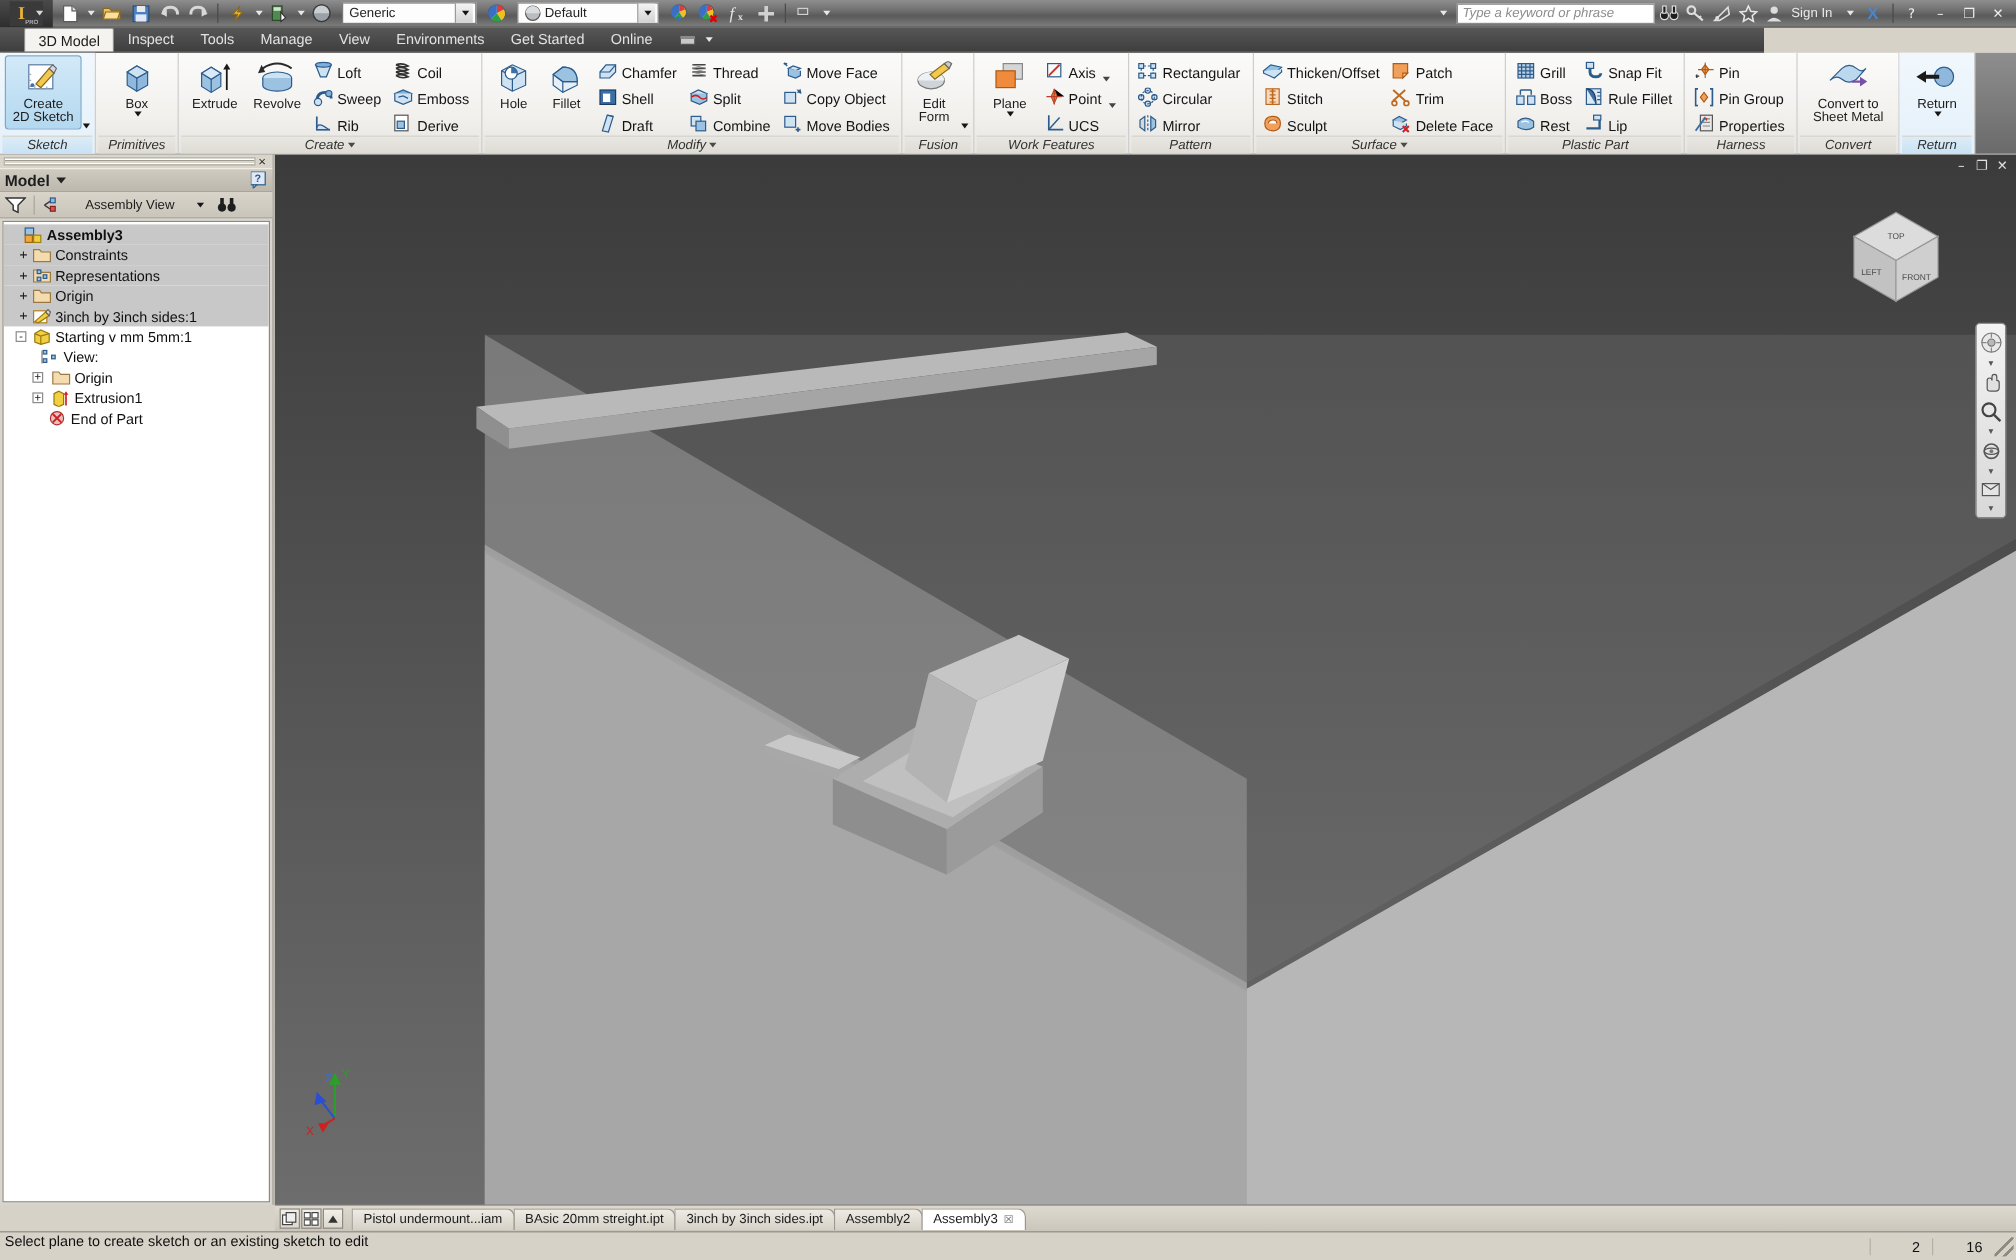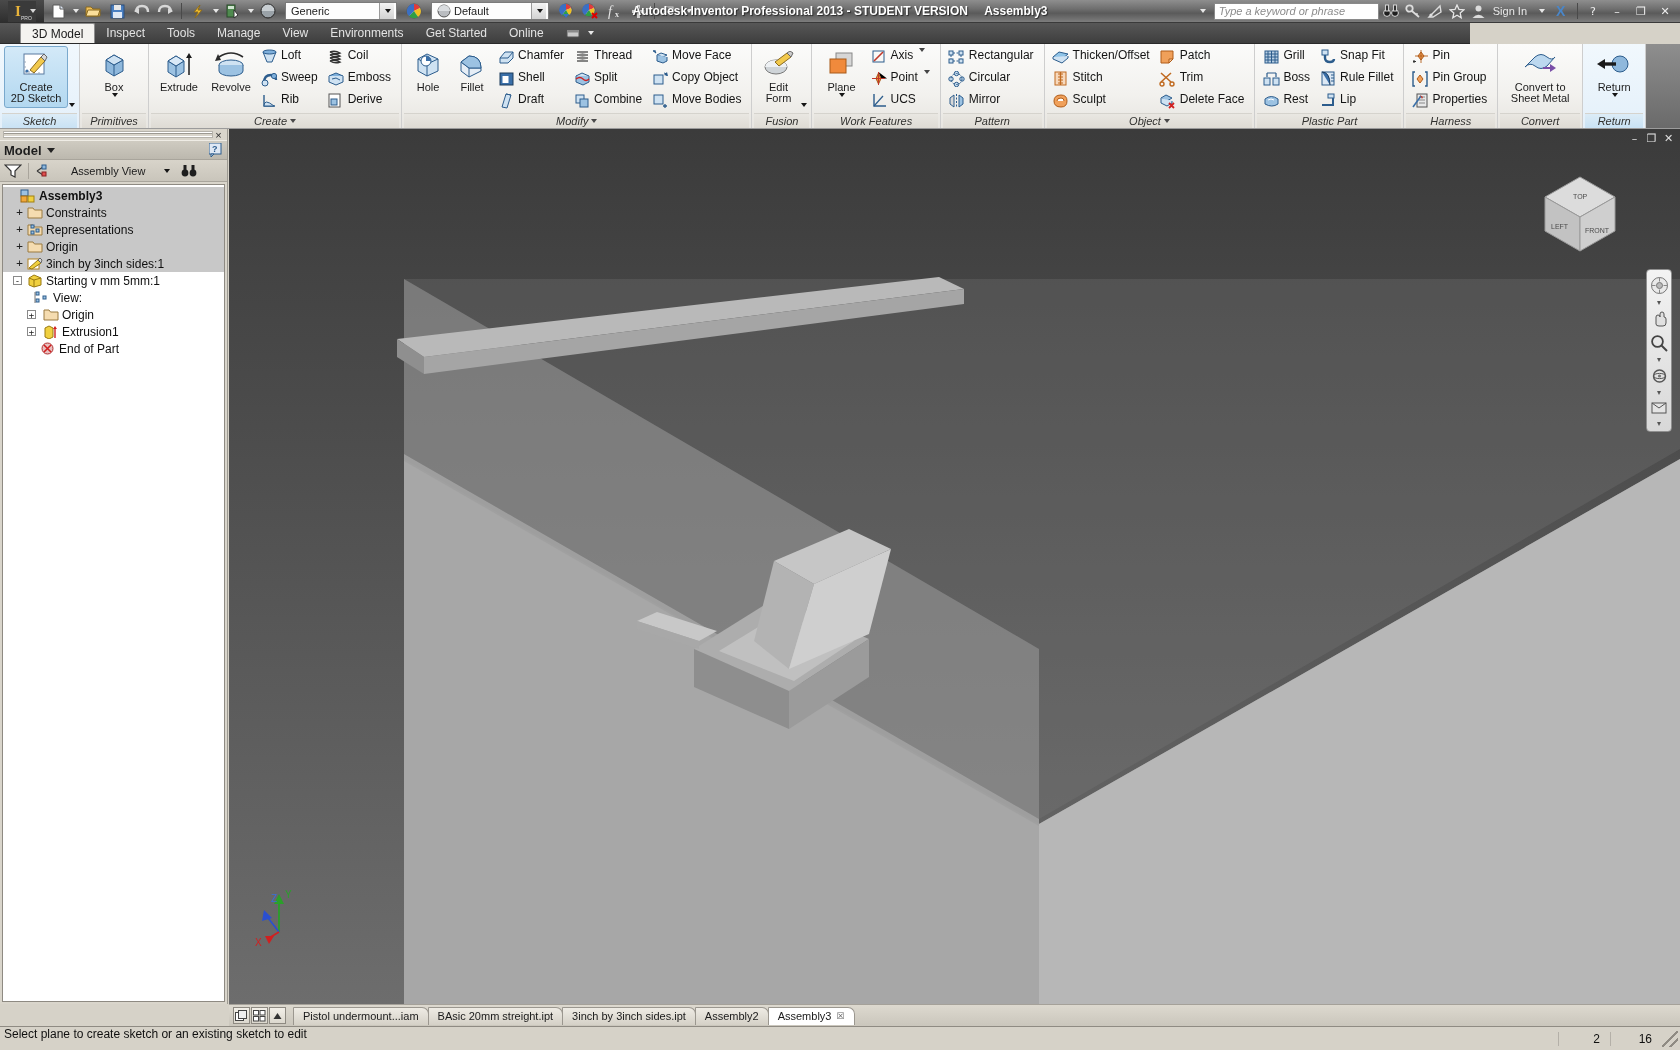--- a/index.html
+++ b/index.html
@@ -109,21 +109,21 @@
   .bigbtn {
     width: 60px; display: flex; flex-direction: column; align-items: center;
     padding: 3px 2px; cursor: default; border: 1px solid transparent; border-radius: 3px;
   }
   .bigbtn.sel { background: linear-gradient(180deg,#d3e9f8,#b3d8f0); border-color: #7aa9cd; }
   .bigbtn .lbl { font-size: 11px; color: #1c1c1c; text-align: center; line-height: 11px; margin-top: 2px; }
   .bigbtn .ico { height: 30px; display: flex; align-items: center; justify-content: center; }
 
   .smallcol { display: flex; flex-direction: column; padding-top: 1px; }
   .smbtn {
-    display: flex; align-items: flex-start; height: 22px; padding: 0 5px 0 2px;
+    display: flex; align-items: flex-end; height: 22px; padding: 0 5px 0 2px;
     border: 1px solid transparent; border-radius: 3px; white-space: nowrap;
   }
   .smbtn .ico { width: 18px; height: 18px; display: flex; align-items: center; justify-content: center; margin-right: 3px; }
   .smbtn .lbl { font-size: 12px; color: #141414; }
   .smbtn .dd { width: 0;height:0;border-left:3px solid transparent;border-right:3px solid transparent;border-top:4px solid #444;margin-left:6px; }
 
   
   .browser {
     position: absolute; top: 129px; left: 0; width: 228px; height: 875px;
     background: #d9d5cb; border-right: 1px solid #9d9a92;
@@ -345,25 +345,20 @@
       </div>
       <div class="vsep" style="background:#4a4a4a"></div>
       <div class="qicon">
         <svg width="14" height="12" viewBox="0 0 14 12">
             <rect x="1" y="2" width="8" height="5" fill="none" stroke="#d0d0d0"></rect>
           </svg>
       </div>
       <div class="caret-dn light"></div>
     </div>
 
-    <div class="title-text">
-      <span>Autodesk Inventor Professional 2013 - STUDENT VERSION</span>
-      &nbsp;&nbsp;&nbsp;
-      <span>Assembly3</span>
-    </div>
 
     <div class="tb-right">
       <span class="caret-dn light" style="margin-right:6px"></span>
       <div class="searchbox">
         <span>Type a keyword or phrase</span>
       </div>
       <div class="qicon">
         <svg width="16" height="14" viewBox="0 0 16 14">
             <circle cx="4" cy="9" r="3.4" fill="#1e1e1e" stroke="#ddd"></circle>
             <circle cx="12" cy="9" r="3.4" fill="#1e1e1e" stroke="#ddd"></circle>
@@ -859,21 +854,21 @@
                   <path d="M2 5 l5 -3 6 3 -5 3z" fill="#9cc2e2" stroke="#2c5c8c"></path>
                   <path d="M2 5 v5 l6 3 5 -3 V8" fill="#cfe2f2" stroke="#2c5c8c"></path>
                   <path d="M10 10 l5 5 M15 10 l-5 5" stroke="#d02020" stroke-width="1.8"></path>
                 </svg>
             </span>
             <span class="lbl">Delete Face</span>
           </div>
         </div>
       </div>
       <div class="panel-title">
-        <span>Object</span>
+        <span>Surface</span>
         <span class="ptitle-caret"></span>
       </div>
     </div>
 
     <div class="panel">
       <div class="panel-body">
         <div class="smallcol">
           <div class="smbtn">
             <span class="ico">
               <svg width="17" height="16" viewBox="0 0 17 16">

